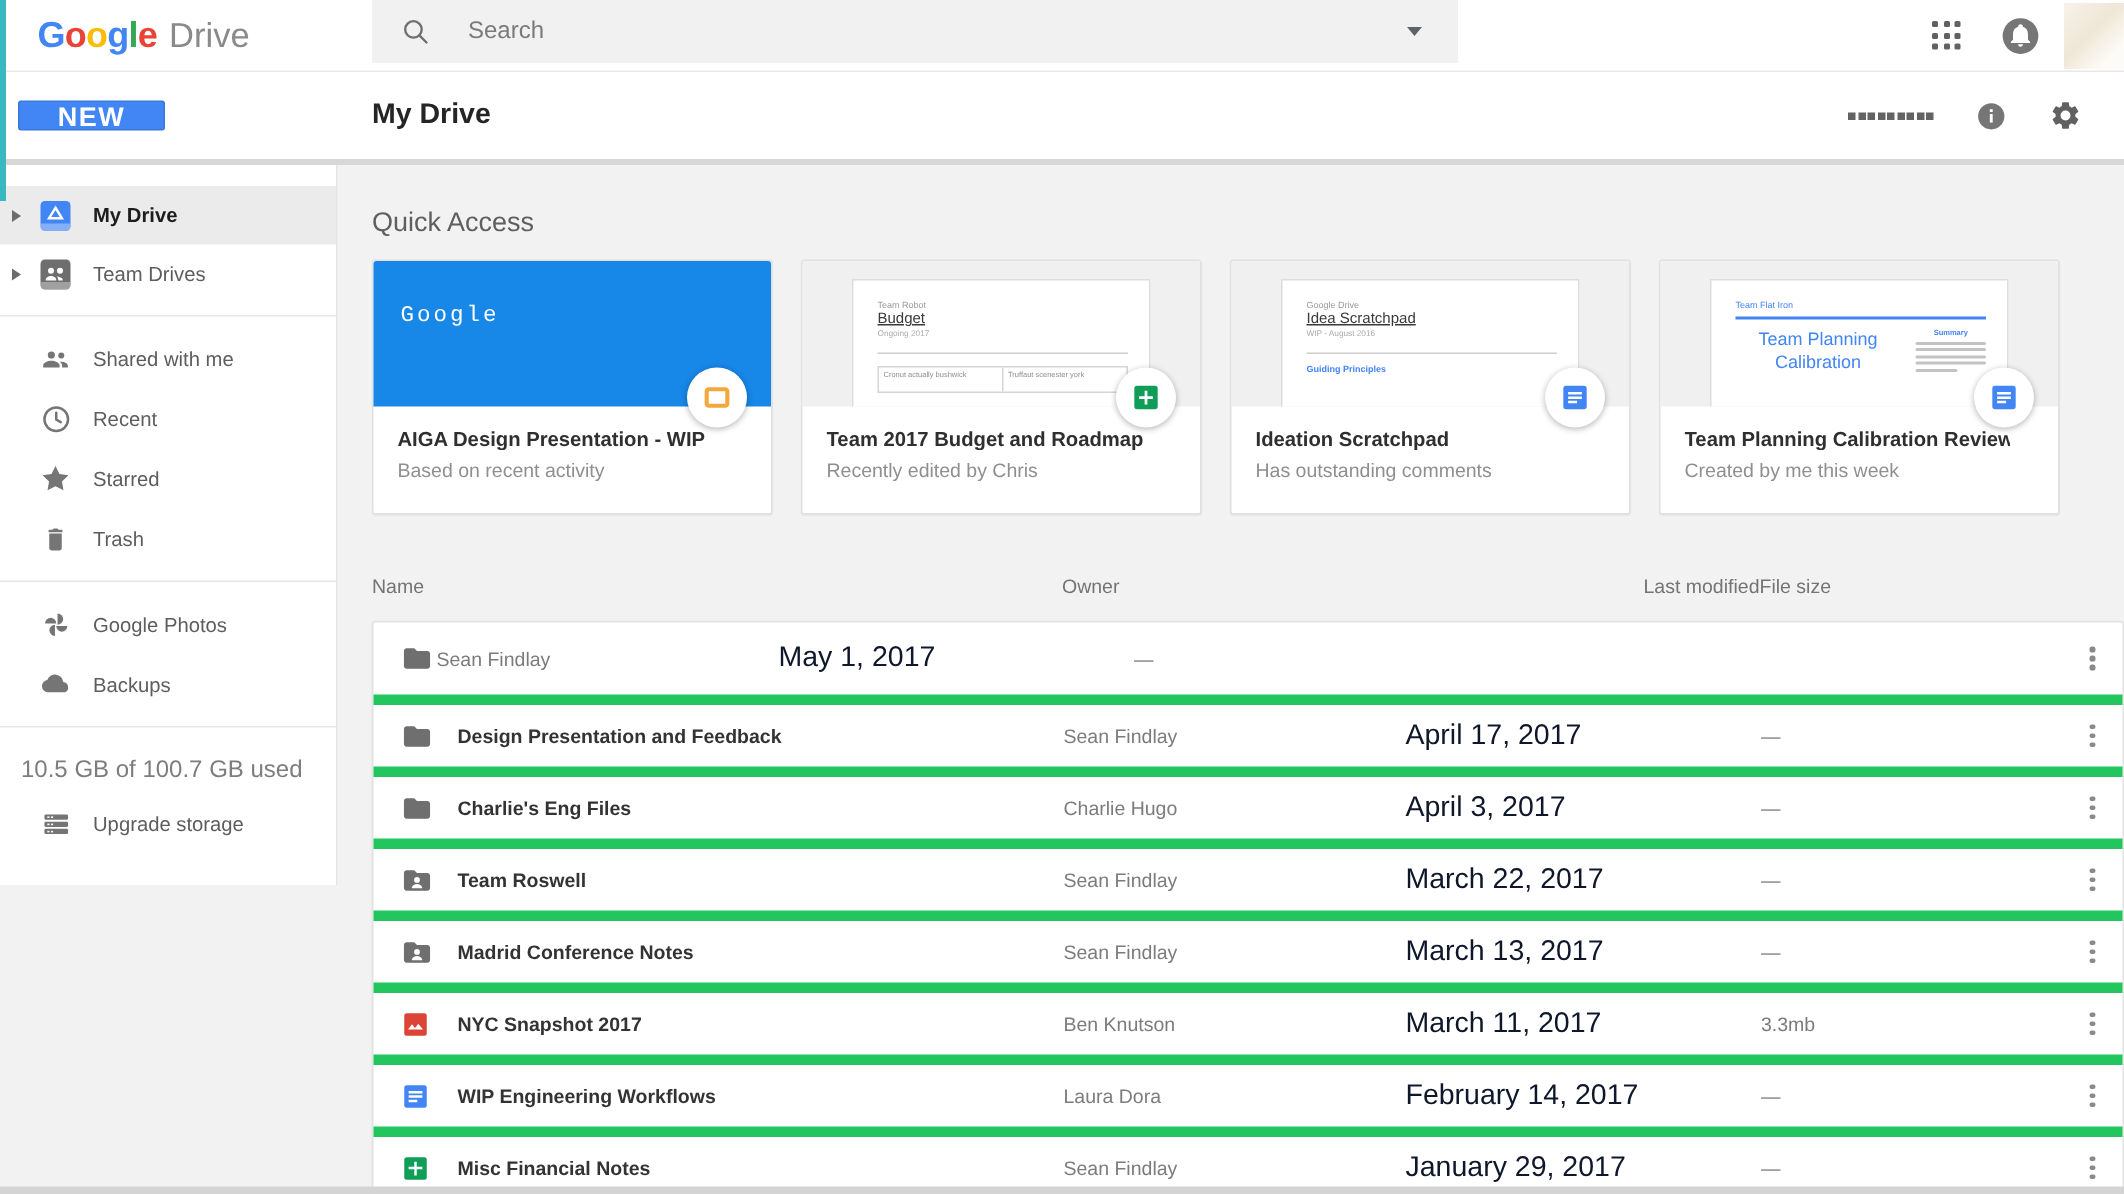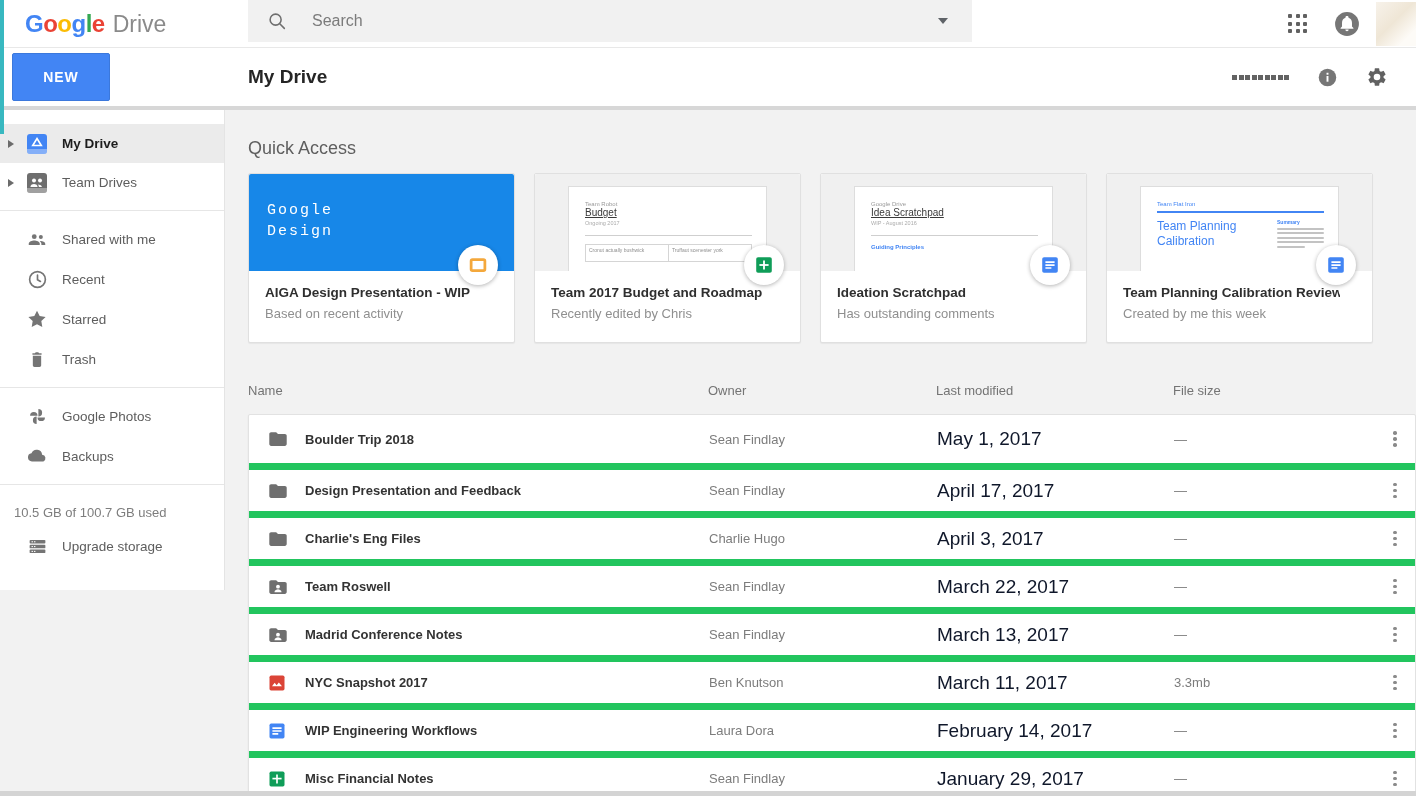--- a/index.html
+++ b/index.html
@@ -26,42 +26,42 @@
     border-top:6px solid #5f6368; margin-right:24px; cursor:pointer; }
   .topbar-right { flex:1; display:flex; align-items:center; justify-content:flex-end; }
   .apps-grid { display:grid; grid-template-columns:repeat(3,4px); grid-gap:3.5px; cursor:pointer; margin-right:27px; }
   .apps-grid i { width:4px; height:4px; background:#616161; border-radius:1px; }
   .bell { margin-right:16px; cursor:pointer; display:flex; }
   .avatar { width:40px; height:44px; align-self:flex-start; cursor:pointer;
     background:linear-gradient(135deg,#f7f2ea 0%,#efe6d6 45%,#fdfbf7 80%); }
 
   
   .toolbar { height:62px; border-bottom:4px solid #d7d7d7; display:flex; align-items:center; background:#fff; }
-  .new-btn { margin-left:12px; width:98px; height:48px; background:#4285f4; color:#fff; border:1px solid #3b78dc;
-    border-radius:2px; font-size:14px; font-weight:bold; letter-spacing:1px; cursor:pointer; font-family:inherit; }
+  .new-btn { margin-left:12px; width:98px; height:20px; background:#4285f4; color:#fff; border:1px solid #3b78dc;
+    border-radius:2px; font-size:18px; font-weight:bold; letter-spacing:1px; cursor:pointer; font-family:inherit; }
   .page-title { margin-left:138px; font-size:19px; font-weight:bold; color:#252525; }
   .toolbar-right { flex:1; display:flex; align-items:center; justify-content:flex-end; }
   .toolbar-right .icn { margin-right:28px; cursor:pointer; display:flex; }
   .gridview { display:grid; grid-template-columns:repeat(3,5px); grid-gap:1.5px; }
   .gridview i { width:5px; height:5px; background:#636363; }
 
   
   .content { display:flex; height:682px; background:#f2f2f2; position:relative; }
   .sidebar { width:225px; flex:none; }
   .sidebar-panel { background:#fff; border-right:1px solid #e4e4e4; height:480px; padding-top:14px; }
   .side-item { position:relative; height:39px; display:flex; align-items:center; cursor:pointer; }
   .side-item.tall { height:40px; }
   .side-item.active { background:#ebebeb; }
   .side-arrow { position:absolute; left:8px; width:0; height:0; border-top:4.5px solid transparent;
     border-bottom:4.5px solid transparent; border-left:6px solid #6b6b6b; cursor:pointer; }
   .side-ic { width:24px; height:24px; margin-left:25px; display:flex; align-items:center; justify-content:center; }
   .side-label { margin-left:13px; font-size:13.5px; color:#5d5d5d; }
   .side-item.active .side-label { font-weight:bold; color:#1d1d1d; }
   .side-div { border-top:1px solid #e6e6e6; margin:8px 0; }
-  .storage-text { padding:12px 0 6px 14px; font-size:13px; color:#7d7d7d; }
+  .storage-text { padding:12px 0 6px 14px; font-size:16px; color:#7d7d7d; }
   .drive-ic { width:20px; height:20px; border-radius:3px; position:relative; overflow:hidden; }
   .drive-ic.blue { background:#4285f4; } .drive-ic.gray { background:#6e6e6e; }
   .drive-ic .band { position:absolute; bottom:0; left:0; right:0; height:5px; background:rgba(255,255,255,.35); }
 
   
   .main { flex:1; padding-left:23px; }
   .qa-label { margin-top:28px; font-size:18px; color:#5f5f5f; }
   .cards { display:flex; gap:19px; margin-top:14px; }
   .card { width:267px; height:170px; background:#fff; border:1px solid #e0e0e0; border-radius:2px;
     position:relative; cursor:pointer; box-shadow:0 1px 1px rgba(0,0,0,.05); }
@@ -74,35 +74,35 @@
   .mp-kicker { font-size:6px; color:#9a9a9a; }
   .mp-kicker.blue { color:#4285f4; }
   .mp-head { font-size:10px; color:#3a3a3a; margin-top:0;text-decoration:underline; }
   .mp-sub { font-size:5.5px; color:#ababab; margin-top:2px; }
   .mp-hr { border-top:1px solid #cfcfcf; margin-top:9px; }
   .mp-link { font-size:6px; color:#4285f4; font-weight:bold; margin-top:8px; }
   .mp-table { display:flex; border:1px solid #d5d5d5; margin-top:8px; }
   .mp-cell { flex:1; font-size:5px; color:#8f8f8f; padding:2px 3px 8px 3px; }
   .mp-cell + .mp-cell { border-left:1px solid #d5d5d5; }
   .mp-bluebar { border-top:2px solid #4285f4; margin-top:4px; }
-  .mp-cols { display:flex; margin-top:6px; }
+  .mp-cols { display:flex; margin-top:6px;text-align:center; }
   .mp-title-blue { font-size:12px; color:#4285f4; width:110px; line-height:15px; }
   .mp-summary { flex:1; margin-left:10px; }
   .mp-sumhead { font-size:5px; color:#4285f4; font-weight:bold; }
   .mp-line { height:2px; background:#c3c3c3; margin-top:2.5px; border-radius:1px; }
   .mp-line.short { width:60%; }
   .badge { position:absolute; right:16px; top:71px; width:40px; height:40px; border-radius:50%;
     background:#fff; box-shadow:0 1px 4px rgba(0,0,0,.3); display:flex; align-items:center; justify-content:center; }
   .card-info { padding:14px 32px 0 16px; }
   .card-title { font-size:13.5px; font-weight:bold; color:#2f2f2f; white-space:nowrap; overflow:hidden; }
   .card-sub { font-size:13px; color:#8f8f8f; margin-top:6px; }
 
   
   .tbl-head { display:flex; margin-top:40px; font-size:13px; color:#747474; }
-  .th-name { width:460px; } .th-owner { width:228px; } .th-mod { width:237px; } .th-size { flex:1; }
+  .th-name { width:460px; } .th-owner { width:228px; } .th-mod { width:237px;text-align:right; } .th-size { flex:1; }
   .tbl-card { margin-top:16px; background:#fff; border:1px solid #e2e2e2; border-radius:2px;
     box-shadow:0 1px 2px rgba(0,0,0,.07); }
   .row { display:flex; align-items:center; height:48px; cursor:pointer; }
   .row + .row { border-top:7px solid #22c55e; }
   .cell-ic { width:24px; height:24px; margin-left:18px; flex:none; display:flex; align-items:center; }
   .cell-name { margin-left:14px; width:404px; font-size:13px; font-weight:bold; color:#333; }
   .cell-owner { width:228px; font-size:13px; color:#7c7c7c; }
   .cell-mod { width:237px; font-size:19px; color:#0f172a; }
   .cell-size { flex:1; font-size:13px; color:#7c7c7c; }
   .dots { width:40px; flex:none; display:flex; flex-direction:column; align-items:center; gap:2.5px; cursor:pointer; }
@@ -295,21 +295,20 @@
   </div>
 
   <div class="main">
     <div class="qa-label">Quick Access</div>
 
     <div class="cards">
 
       <div class="card">
         <div class="thumb blue">
           <div class="mono">Google</div>
-          <div class="mono">Design</div>
         </div>
         <div class="badge">
           <svg width="22" height="22" viewBox="0 0 24 24">
               <rect x="4.5" y="6" width="15" height="12" rx="1.5" fill="none" stroke="#F4A83C" stroke-width="3"></rect>
             </svg>
         </div>
         <div class="card-info">
           <div class="card-title">AIGA Design Presentation - WIP</div>
           <div class="card-sub">Based on recent activity</div>
         </div>
@@ -403,21 +402,20 @@
     </div>
 
     <div class="tbl-card">
 
       <div class="row">
         <div class="cell-ic">
           <svg width="22" height="22" viewBox="0 0 24 24" fill="#6f6f6f">
               <path d="M10 4.5H4.5c-1.1 0-2 .9-2 2v11c0 1.1.9 2 2 2h15c1.1 0 2-.9 2-2v-9c0-1.1-.9-2-2-2H12l-2-2z"></path>
             </svg>
         </div>
-        <div class="cell-name">Boulder Trip 2018</div>
         <div class="cell-owner">Sean Findlay</div>
         <div class="cell-mod">May 1, 2017</div>
         <div class="cell-size">—</div>
         <div class="dots">
             <i></i>
             <i></i>
             <i></i>
           </div>
       </div>
 

